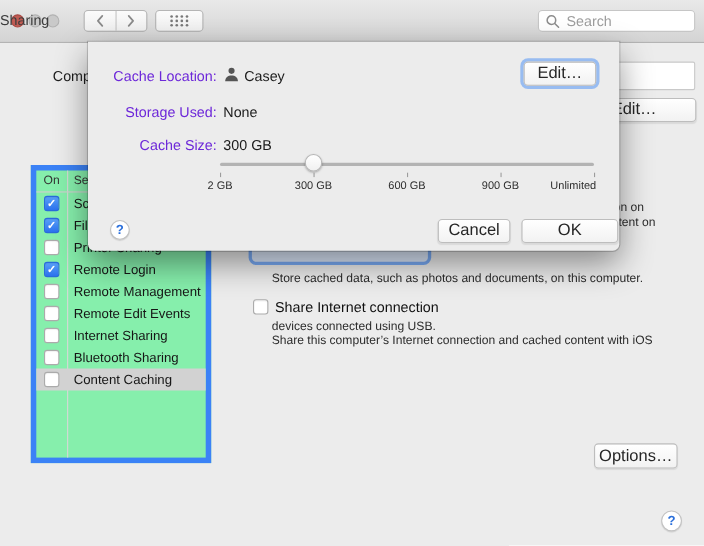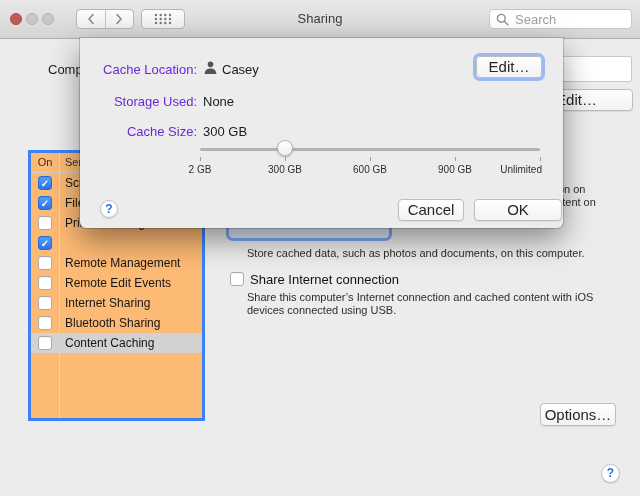--- a/index.html
+++ b/index.html
@@ -12,21 +12,21 @@
   .tl{position:absolute;top:13px;width:12px;height:12px;border-radius:50%;box-sizing:border-box;}
   .tl-close{left:10px;background:#c05c54;border:1px solid #a94a44;}
   .tl-min{left:26px;background:#c9c9c9;border:1px solid #b2b2b2;}
   .tl-zoom{left:42px;background:#c9c9c9;border:1px solid #b2b2b2;}
   .tb-btn{position:absolute;top:9px;height:20px;box-sizing:border-box;border:1px solid #b5b5b5;border-radius:4px;
     background:linear-gradient(#fbfbfb,#efefef);display:flex;align-items:center;justify-content:center;}
   .nav-group{left:76px;width:58px;padding:0;}
   .nav-seg{width:28px;height:100%;display:flex;align-items:center;justify-content:center;}
   .nav-sep{width:1px;height:100%;background:#c3c3c3;}
   .grid-btn{left:141px;width:44px;}
-  .tb-title{position:absolute;left:0;right:0;top:11px;text-align:center;font-size:13px;color:#3c3c3c;}
+  .tb-title{position:absolute;left:0;right:0;top:11px;font-size:13px;color:#3c3c3c;}
   .search-field{position:absolute;left:489px;top:9px;width:143px;height:20px;box-sizing:border-box;
     background:#fff;border:1px solid #c6c6c6;border-radius:4px;display:flex;align-items:center;padding:0 6px;}
   .search-field input{border:none;outline:none;background:transparent;font-size:13px;width:100px;margin-left:4px;
     font-family:"Liberation Sans",sans-serif;color:#be185d;}
   .search-field input::placeholder{color:#9e9e9e;}
 
   
   .btn{position:absolute;box-sizing:border-box;background:linear-gradient(#ffffff,#f2f2f2);
     border:1px solid #bdbdbd;border-radius:4px;font-size:15px;color:#262626;text-align:center;
     box-shadow:0 1px 1px rgba(0,0,0,.08);}
@@ -38,22 +38,22 @@
   .help-circle{position:absolute;width:19px;height:19px;box-sizing:border-box;border-radius:50%;background:#fff;
     border:1px solid #c2c2c2;box-shadow:0 1px 1px rgba(0,0,0,.12);font-size:12px;font-weight:bold;color:#2a6fdb;
     text-align:center;line-height:17px;}
 
   
   .computer-name-label{position:absolute;left:48px;top:62px;font-size:13px;white-space:nowrap;}
   .computer-name-field{position:absolute;left:165px;top:56px;width:467px;height:26px;box-sizing:border-box;
     background:#fff;border:1px solid #c9c9c9;border-radius:2px;}
   .computer-name-edit{left:520px;top:89px;width:113px;height:22px;line-height:20px;}
 
-  .svc-table{position:absolute;left:28px;top:150px;width:177px;height:271px;box-sizing:border-box;
-    background:#fdba74;border:3px solid #3b82f6;}
+  .svc-table{position:absolute;left:28px;top:150px;width:164px;height:271px;box-sizing:border-box;
+    background:#86efac;border:5px solid #3b82f6;}
   .svc-colsep{position:absolute;left:28px;top:0;bottom:0;width:1px;background:#d8d8d8;}
   .svc-header{position:relative;height:19px;border-bottom:1px solid #cfcfcf;font-size:11px;color:#333;}
   .th-on{position:absolute;left:0;width:28px;text-align:center;line-height:19px;}
   .th-service{position:absolute;left:34px;line-height:19px;white-space:nowrap;}
   .svc-row{position:relative;height:20px;}
   .svc-row[data-selected="true"]{background:#d2d2d2;}
   .svc-row .cb{position:absolute;left:7px;top:3px;}
   .svc-label{position:absolute;left:34px;top:0;line-height:20px;font-size:12px;white-space:nowrap;color:#161616;}
 
   .cc-desc{position:absolute;left:232px;top:183px;font-size:11px;line-height:13px;color:#2c2c2c;}
@@ -160,20 +160,21 @@
     <div class="svc-row" data-selected="false">
       <span class="cb" data-state="checked"></span>
       <span class="svc-label">File Sharing</span>
     </div>
     <div class="svc-row" data-selected="false">
       <span class="cb" data-state="unchecked"></span>
       <span class="svc-label">Printer Sharing</span>
     </div>
     <div class="svc-row" data-selected="false">
       <span class="cb" data-state="checked"></span>
+      <span class="svc-label">Remote Login</span>
     </div>
     <div class="svc-row" data-selected="false">
       <span class="cb" data-state="unchecked"></span>
       <span class="svc-label">Remote Management</span>
     </div>
     <div class="svc-row" data-selected="false">
       <span class="cb" data-state="unchecked"></span>
       <span class="svc-label">Remote Edit Events</span>
     </div>
     <div class="svc-row" data-selected="false">
@@ -195,22 +196,22 @@
     <div>supported devices by storing software updates, apps, and other content on</div>
     <div>this computer.</div>
   </div>
 
   <div class="icloud-ring"></div>
   <div class="icloud-desc">Store cached data, such as photos and documents, on this computer.</div>
 
   <span class="cb share-cb" data-state="unchecked"></span>
   <div class="share-label">Share Internet connection</div>
   <div class="share-desc">
+    <div>devices connected using USB.</div>
     <div>Share this computer’s Internet connection and cached content with iOS</div>
-    <div>devices connected using USB.</div>
   </div>
 
   <div class="btn options-btn">Options…</div>
   <div class="help-circle help-window">?</div>
 
   <div class="sheet">
     <div class="lbl lbl-loc">Cache Location:</div>
     <span class="user-icon">
       <svg width="15" height="15" viewBox="0 0 14 14">
         <circle cx="7" cy="4.1" r="2.6" fill="#555"></circle>

